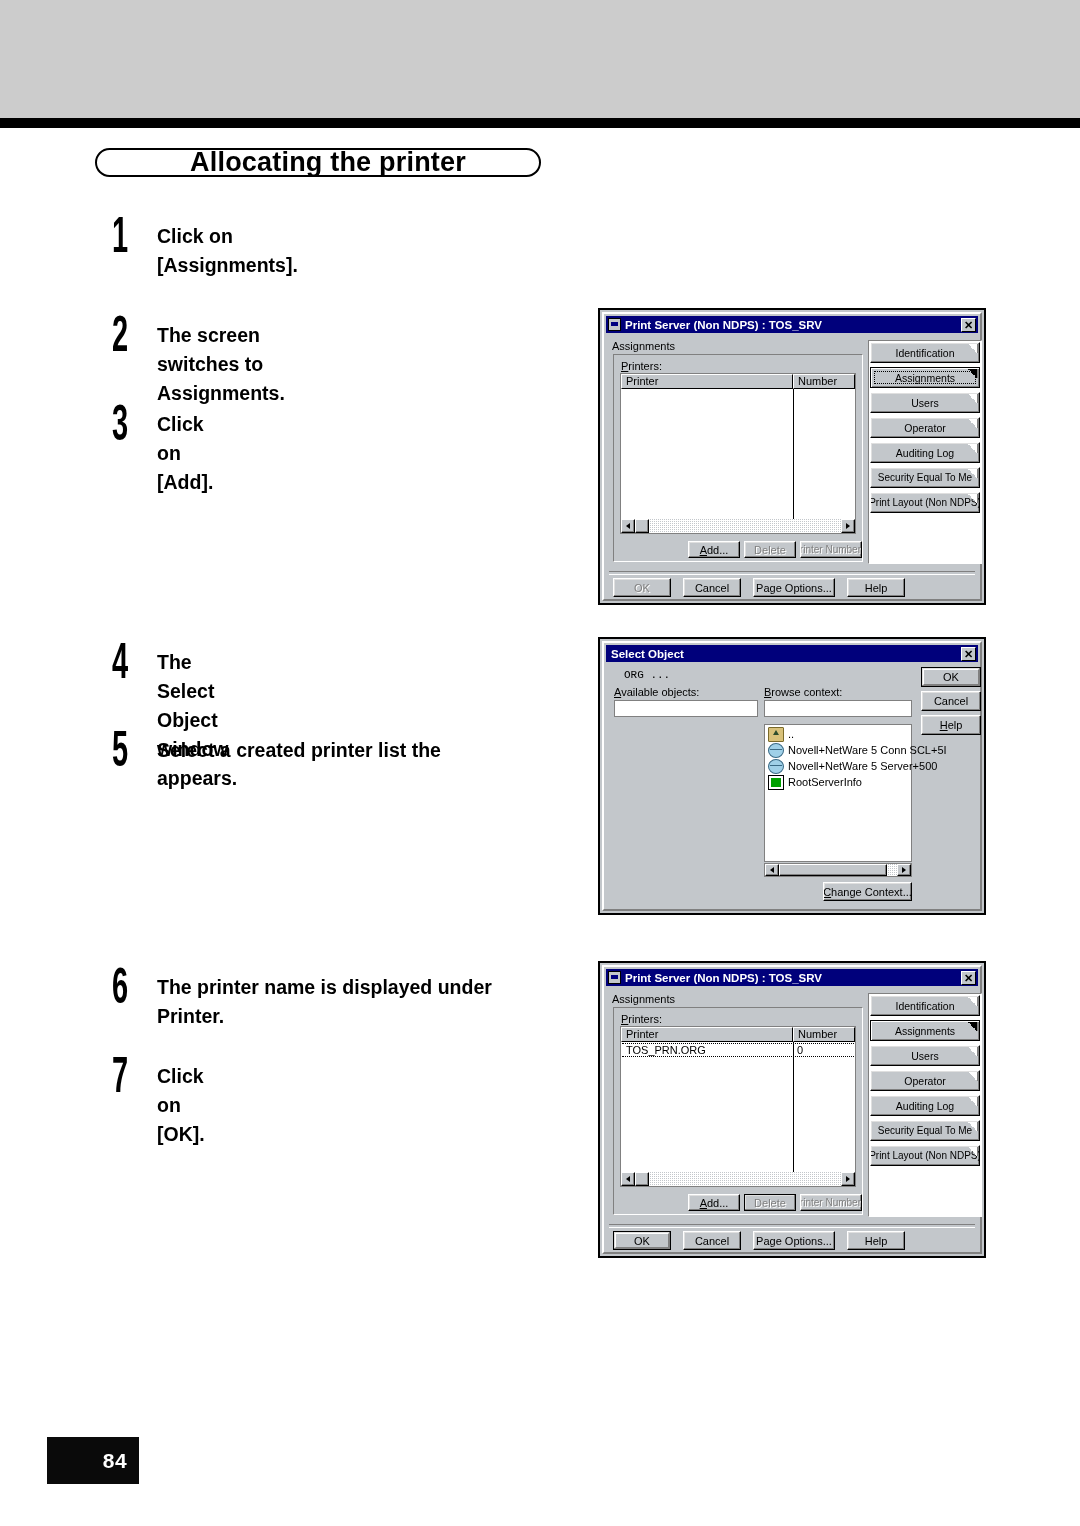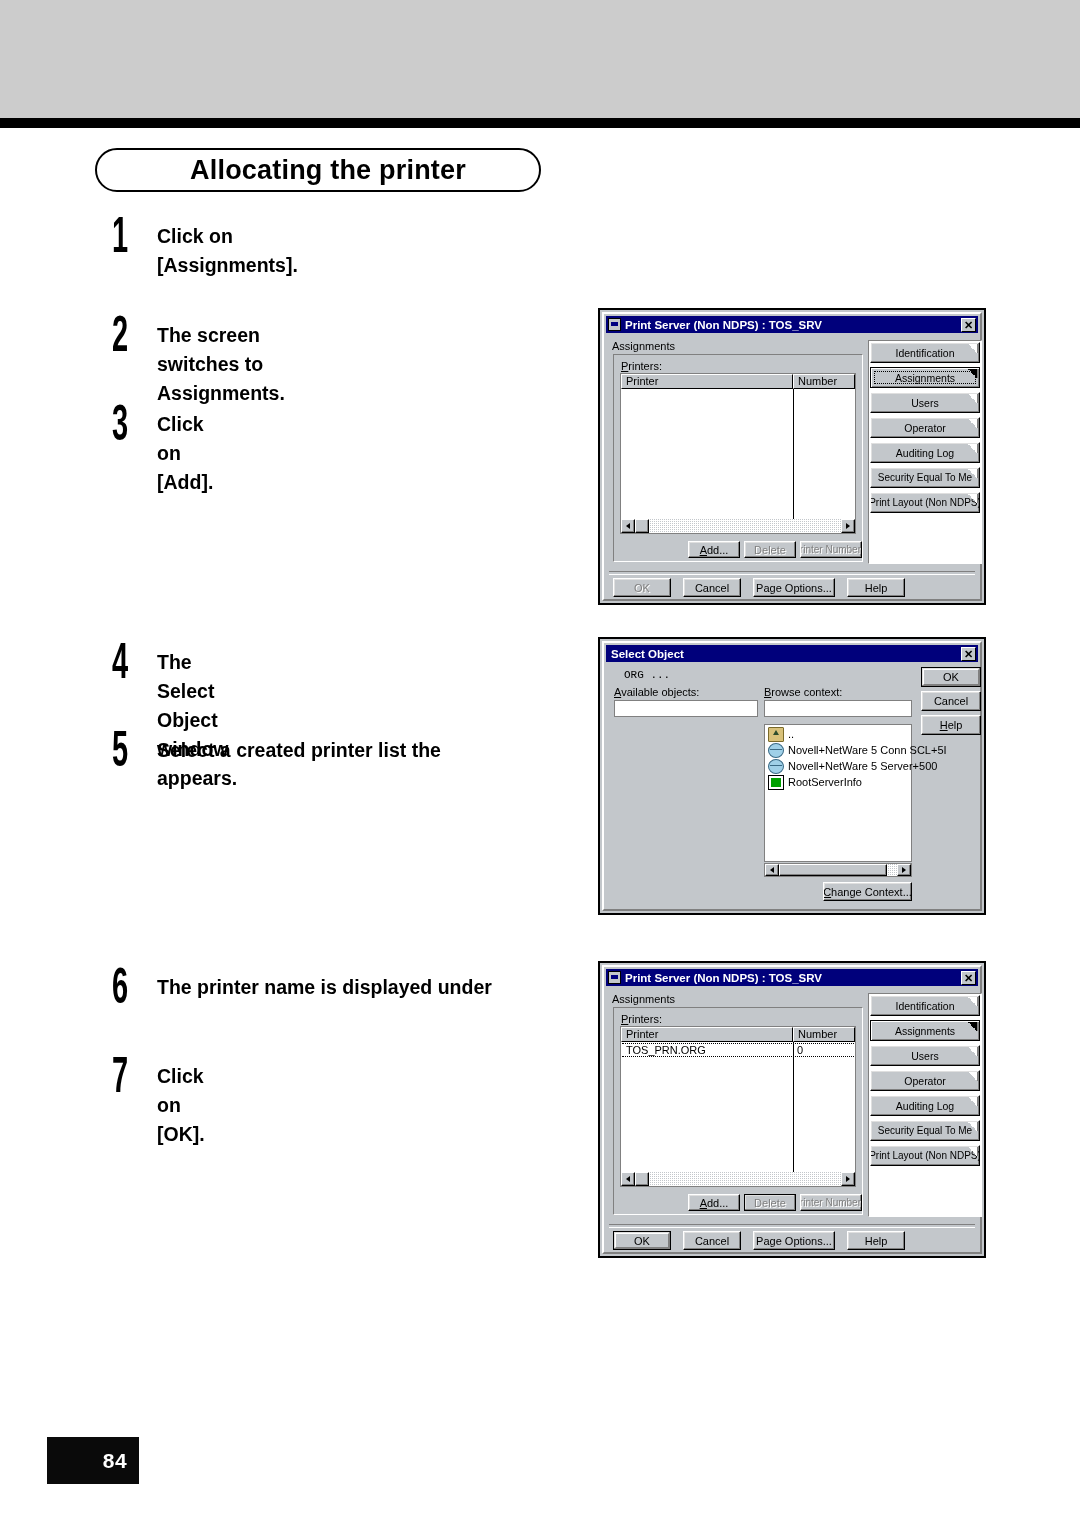--- a/index.html
+++ b/index.html
@@ -20,21 +20,21 @@
     position:absolute;left:47px;top:1437px;width:48px;height:47px;
     background:#0a0a0a;color:#ffffff;
     font-size:21px;font-weight:bold;
     display:flex;align-items:center;justify-content:center;
     letter-spacing:.5px;
     padding-left:44px;
   }
 
   
   .title-pill{
-    position:absolute;left:95px;top:148px;width:446px;height:44px;
+    position:absolute;left:95px;top:148px;width:446px;height:29px;
     border:2px solid #000;border-radius:24px;background:#fff;
     display:flex;align-items:center;justify-content:center;
     box-sizing:border-box;
   }
   .title-pill span{
     font-size:27px;font-weight:bold;color:#000;letter-spacing:.2px;
     padding-left:44px;padding-right:24px;
   }
 
   
@@ -291,20 +291,21 @@
   <div class="num">5</div>
   <div class="txt just">
     <i>Select  a  created  printer  list  the</i>
   </div>
 </div>
 
 <div class="step" style="left:112px;top:964px;">
   <div class="num">6</div>
   <div class="txt just">
     <i>The  printer  name  is  displayed  under</i>
+    <i>Printer.</i>
   </div>
 </div>
 
 <div class="step" style="left:112px;top:1053px;">
   <div class="num">7</div>
   <div class="txt">Click on [OK].</div>
 </div>
 
 <div class="win" style="left:598px;top:308px;width:388px;height:297px;">
   <div class="win-inner">

